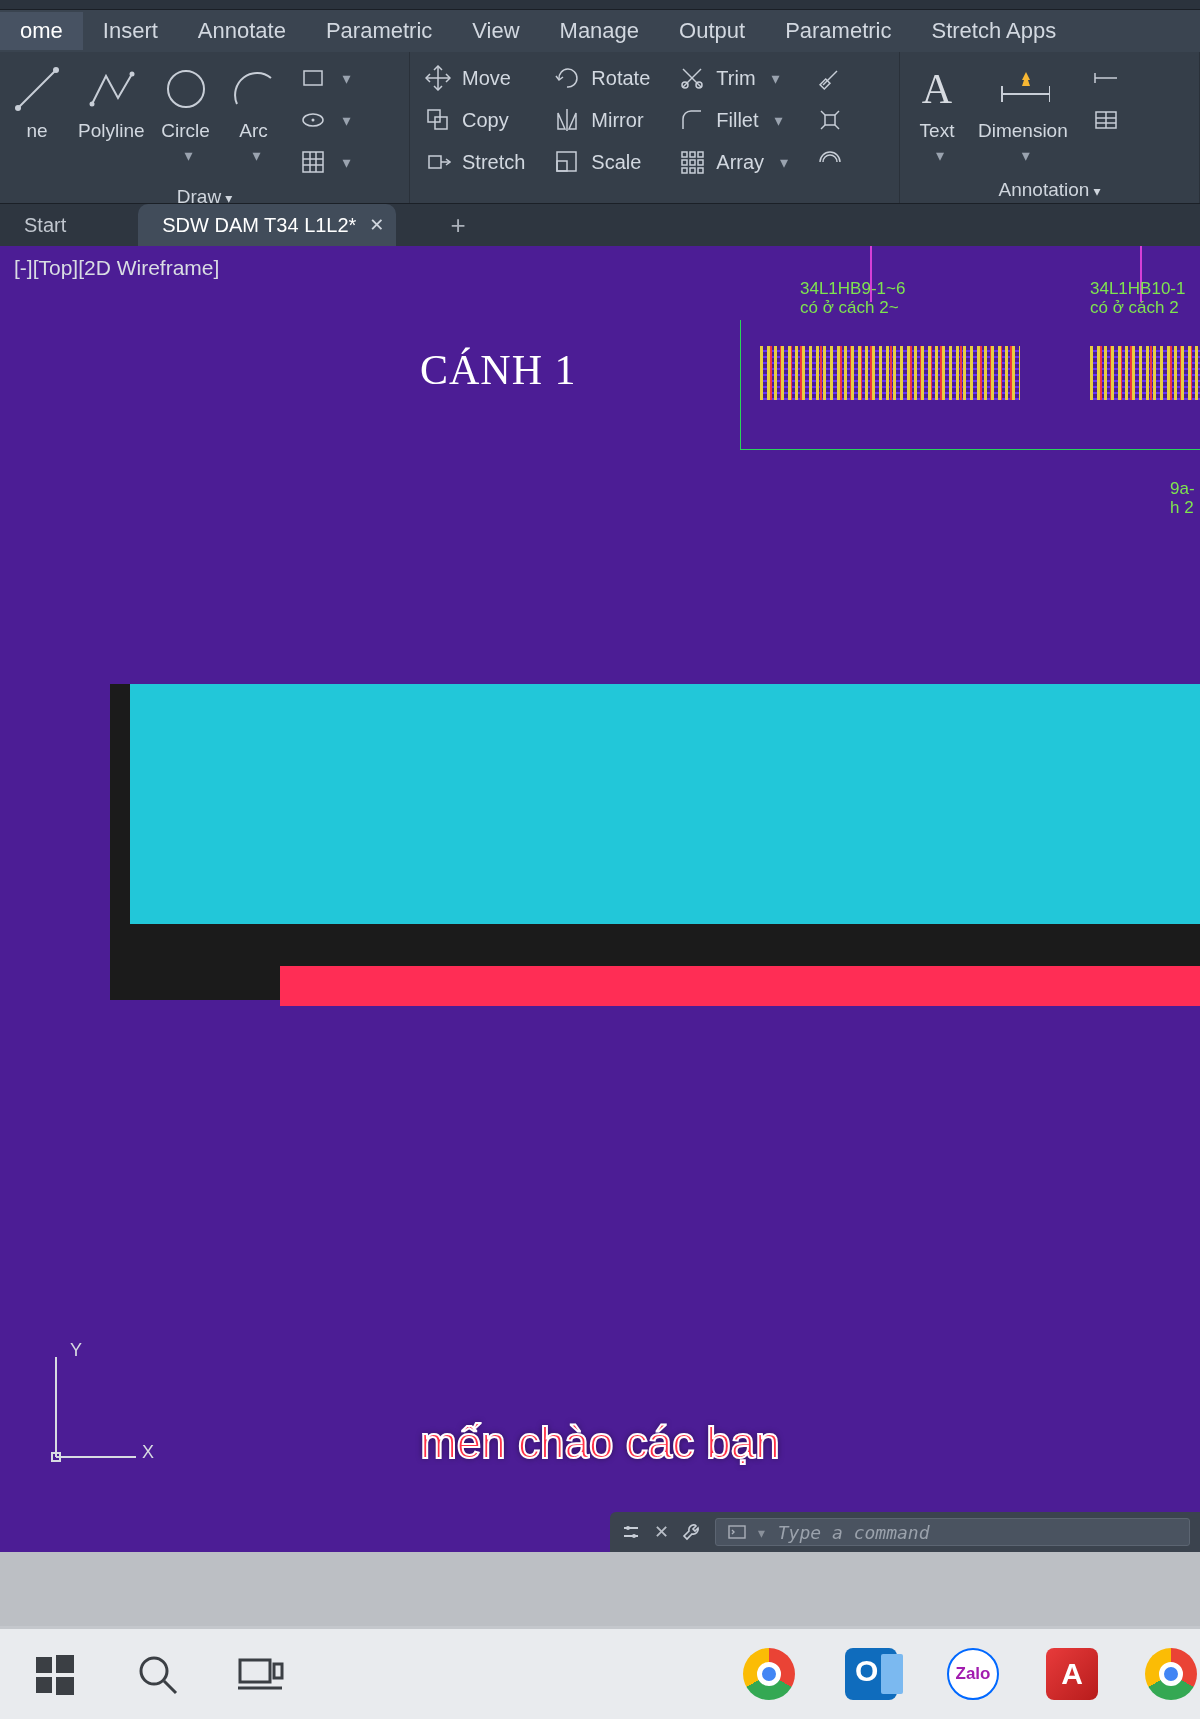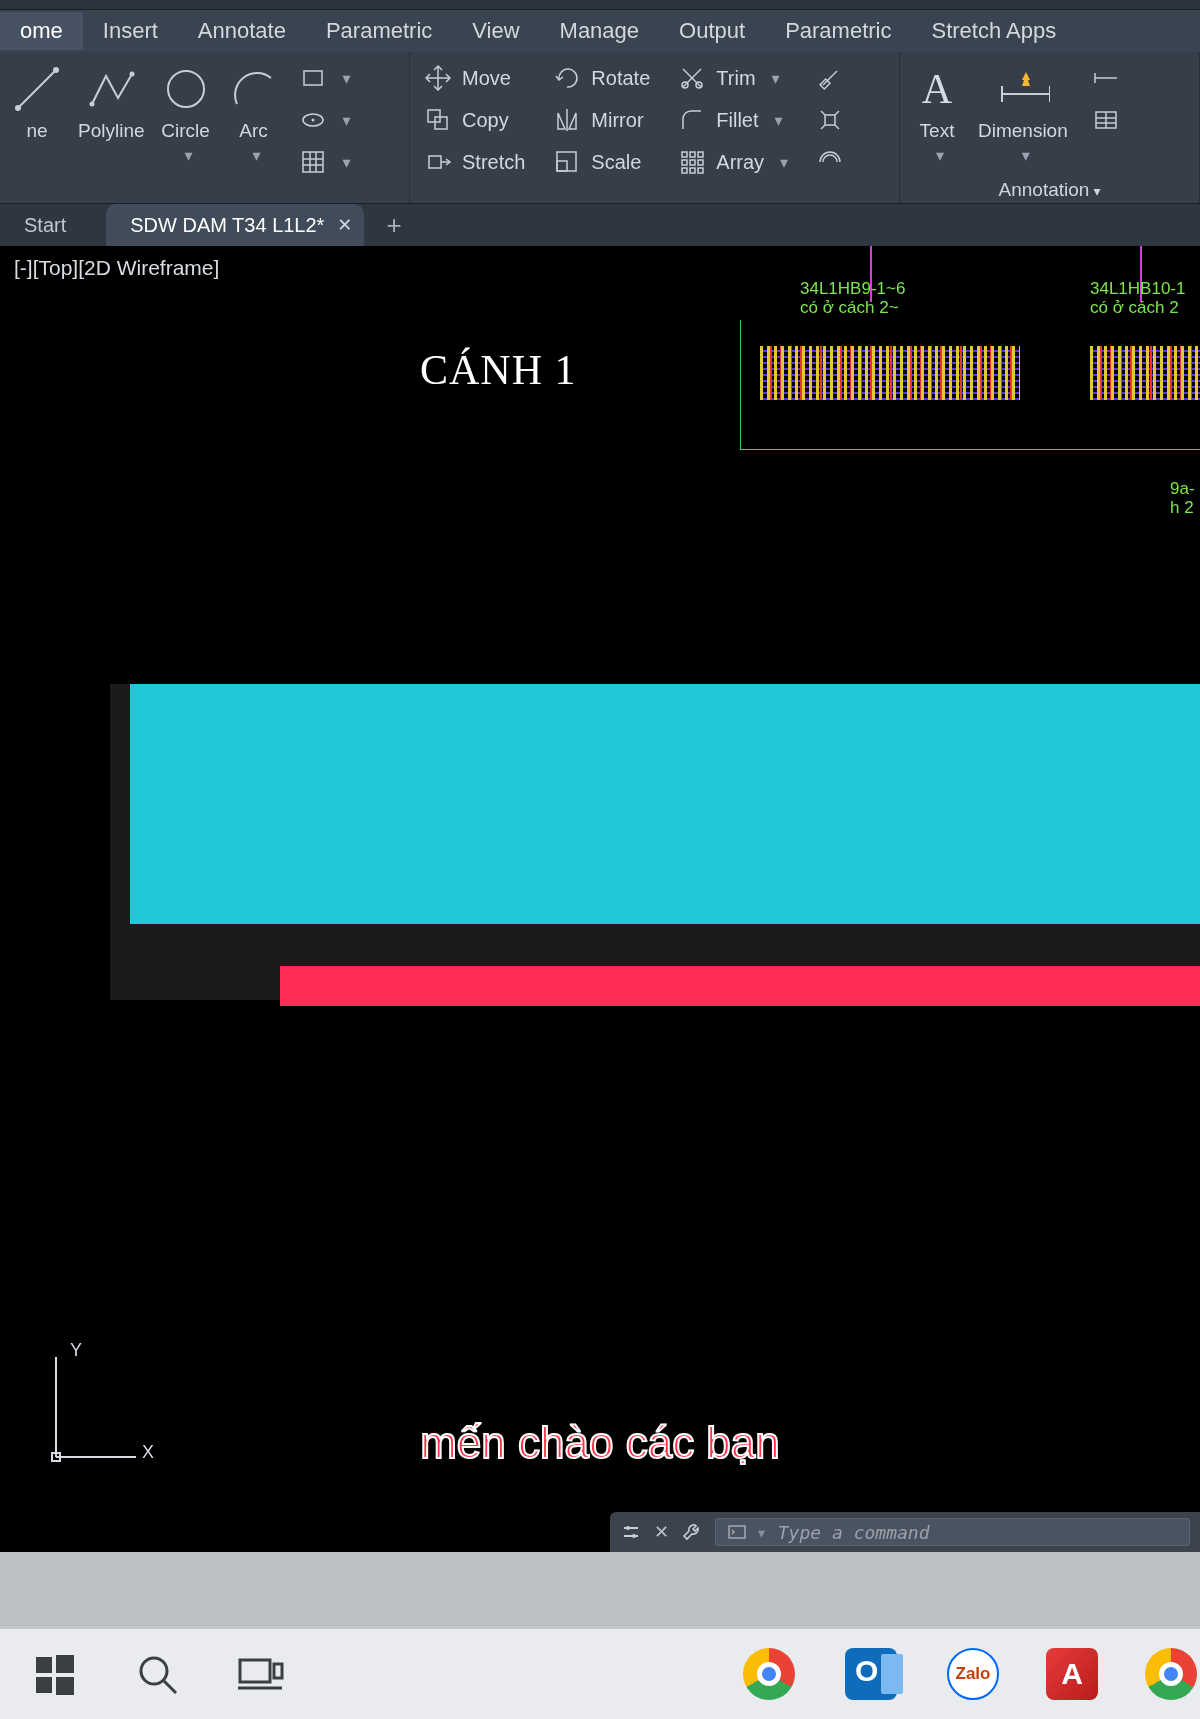--- a/index.html
+++ b/index.html
@@ -104,40 +104,41 @@
   .thin { stroke:#c8ced7; stroke-width:1.5; fill:none; }
 
   
   .doctabs {
     display:flex;
     align-items:center;
     height: 42px;
     background: #2e3640;
     color:#c1c7cf;
     font-size: 20px;
+    gap: 32px;
   }
   .doctabs .tab {
     padding: 6px 40px 6px 24px;
     cursor:pointer;
     position:relative;
     height:100%;
     display:flex;align-items:center;
   }
   .doctabs .tab.active {
     background:#414c5a;
     color:#fff;
     border-top-left-radius:10px;
     border-top-right-radius:10px;
   }
   .doctabs .tab .close { position:absolute; right:12px; font-size:18px; color:#cfd5dd; }
   .doctabs .plus { padding:0 22px; font-size:26px; color:#aab0b9; cursor:pointer; }
 
   
   .canvas {
-    background:#000000;
+    background:#4c1d95;
     position:relative;
     height: 1306px;
     color:#fff;
     overflow:hidden;
   }
   .vpstate {
     color:#d9dde3;
     font-size:21px;
     padding: 6px 12px;
     position:absolute; left:2px; top:4px;
@@ -281,21 +282,21 @@
   }
   .chrome-ico {
     width:52px;height:52px;border-radius:50%;
     background: conic-gradient(#ea4335 0 120deg,#34a853 120deg 240deg,#fbbc05 240deg 360deg);
     position:relative;
   }
   .chrome-ico::after{content:"";position:absolute;inset:14px;border-radius:50%;background:#4285f4;border:5px solid #fff;}
   .outlook-ico{width:52px;height:52px;background:#0f6cbd;border-radius:8px;position:relative;}
   .outlook-ico::before{content:"O";position:absolute;left:10px;top:6px;color:#fff;font-weight:700;font-size:30px;font-family:Arial;}
   .outlook-ico::after{content:"";position:absolute;right:-6px;top:6px;width:22px;height:40px;background:#7bb9f0;border-radius:2px;}
-  .zalo-ico{width:52px;height:52px;border-radius:50%;background:#fff;border:2px solid #0068ff;display:flex;align-items:center;justify-content:center;color:#c2410c;font-weight:700;font-size:17px;font-family:Arial;}
+  .zalo-ico{width:52px;height:52px;border-radius:50%;background:#fff;border:2px solid #0068ff;display:flex;align-items:center;justify-content:center;color:#a21caf;font-weight:700;font-size:17px;font-family:Arial;}
 </style>
 </head>
 <body>
 
 <div class="topcrop"></div>
 
 <div class="menurow">
   <div class="mtab active">ome</div>
   <div class="mtab">Insert</div>
   <div class="mtab">Annotate</div>
@@ -374,20 +375,21 @@
                 <line class="thin" x1="3" y1="10" x2="23" y2="10"></line>
                 <line class="thin" x1="3" y1="16" x2="23" y2="16"></line>
                 <line class="thin" x1="10" y1="3" x2="10" y2="23"></line>
                 <line class="thin" x1="16" y1="3" x2="16" y2="23"></line>
               </svg>
             </span>
             <span class="dd">▾</span>
         </div>
       </div>
     </div>
+    <div class="panel-title"><span>Draw</span><span class="caret">▾</span></div>
   </div>
 
   <div class="panel" style="width:490px">
     <div class="panel-body" style="gap:20px">
       <div class="stackcol">
         <div class="smalltool">
           <span class="ico">
               <svg width="26" height="26">
                 <line class="thin" x1="13" y1="2" x2="13" y2="24"></line>
                 <line class="thin" x1="2" y1="13" x2="24" y2="13"></line>

